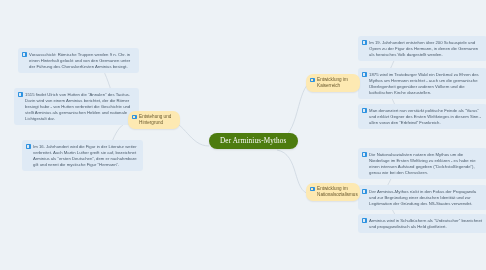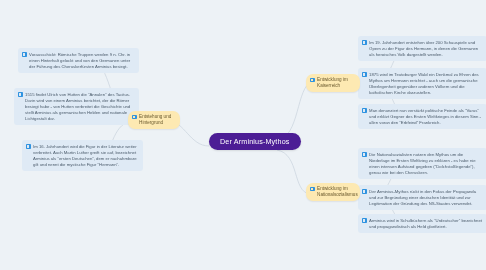--- a/index.html
+++ b/index.html
@@ -26,24 +26,25 @@
 
   
   .root-node {
     position: absolute;
     left: 209px;
     top: 133px;
     display: flex;
     align-items: flex-end;
     justify-content: center;
     padding: 4px 11px;
-    background: #4c1d95;
+    background: #4d7c0f;
     border-radius: 10px;
     box-shadow: 0 1px 2px rgba(0,0,0,0.10);
     z-index: 5;
+    font-family: Liberation Serif, serif;
   }
   .root-label {
     color: #ffffff;
     font-size: 7.2px;
     letter-spacing: 0.15px;
     white-space: nowrap;
   }
 
   
   .branch-node {

